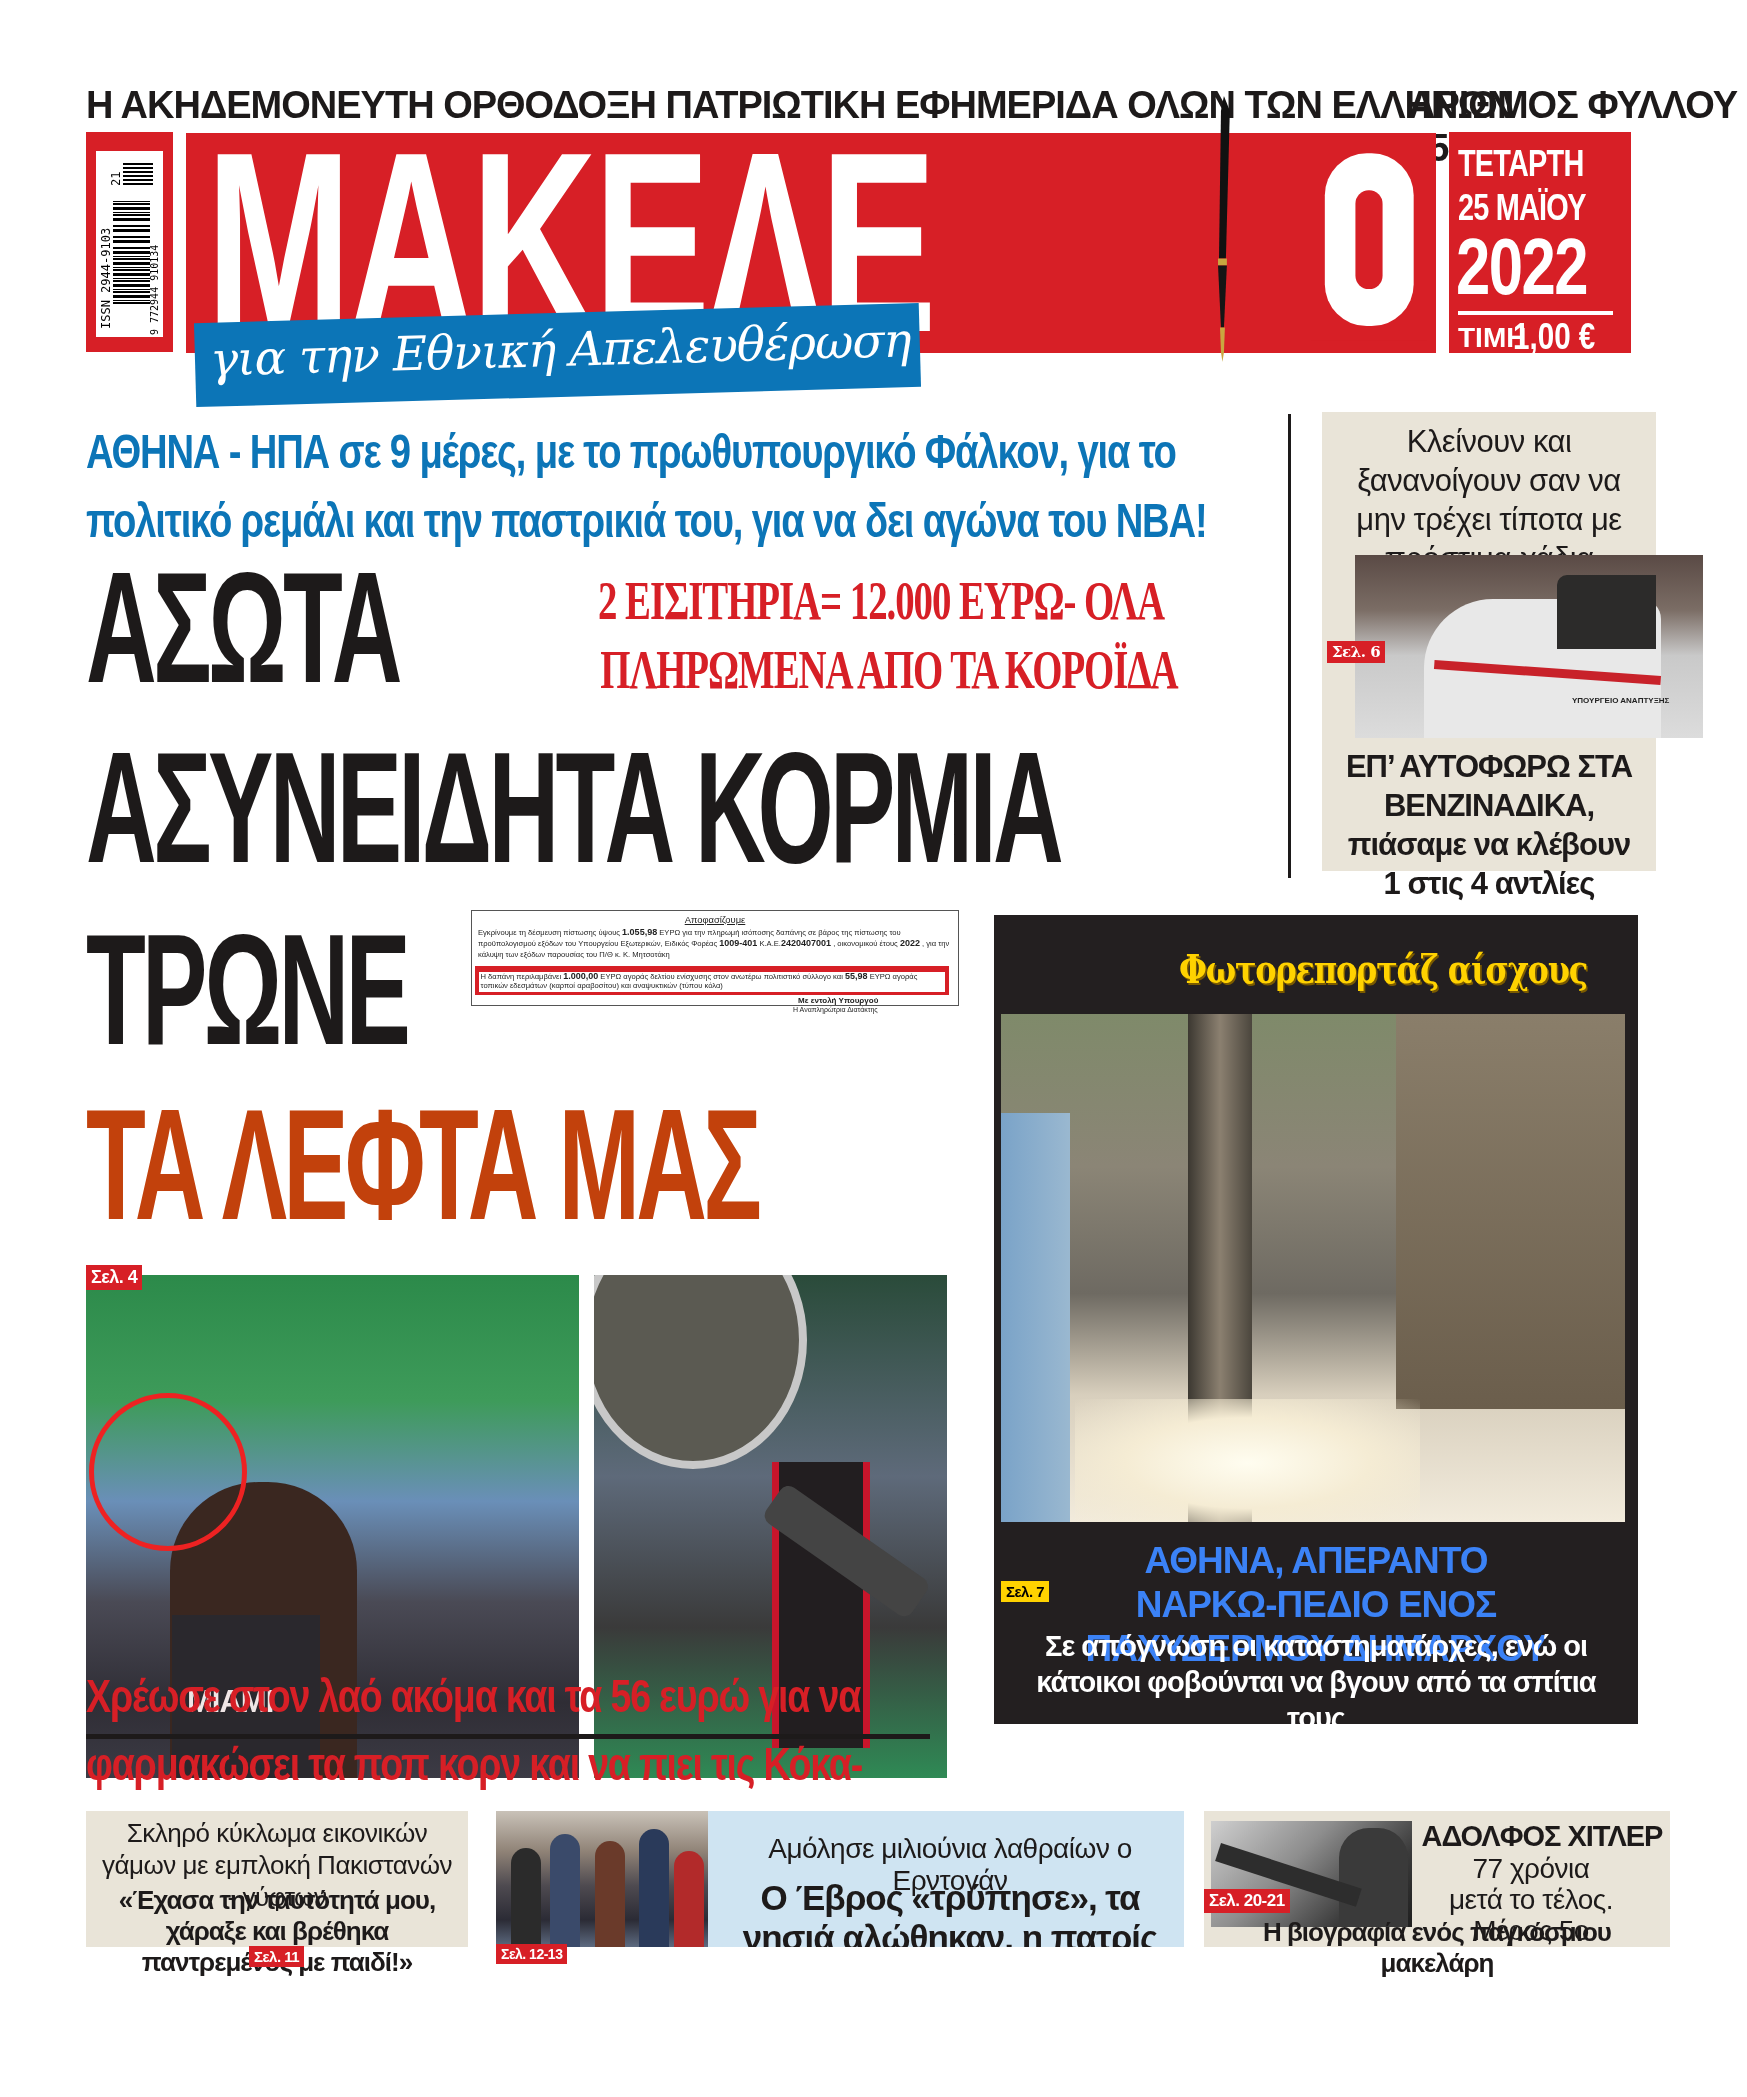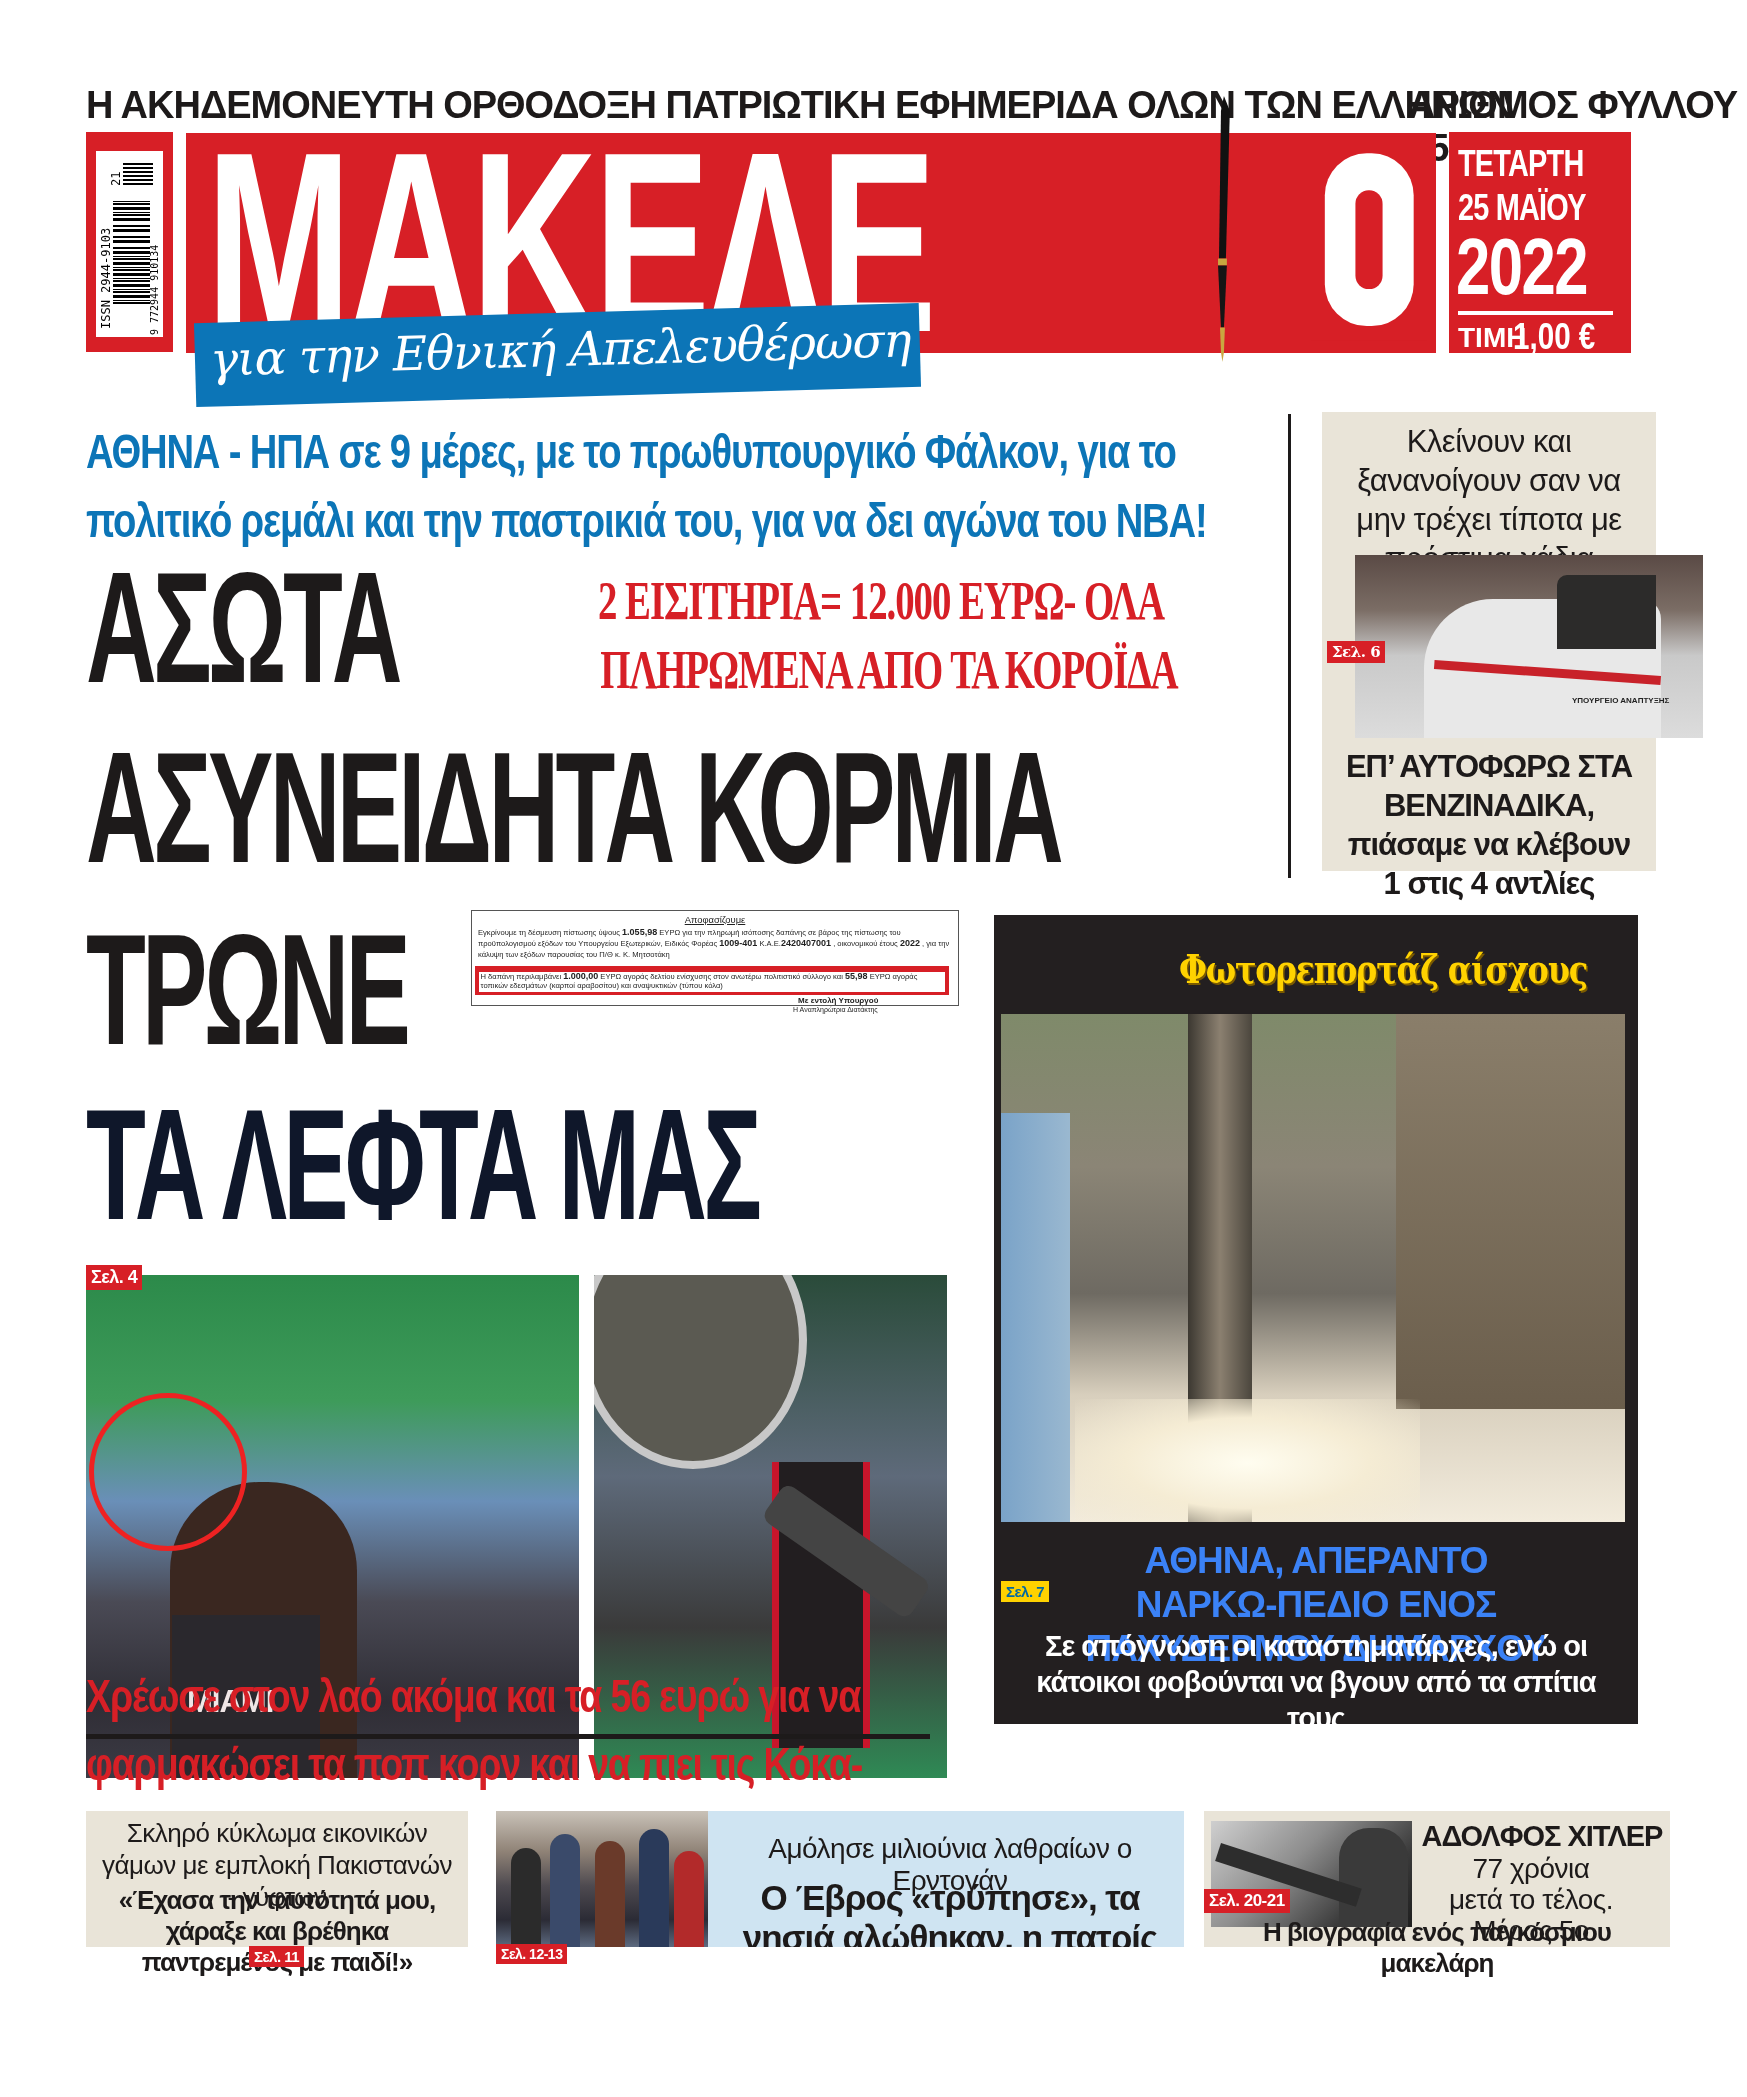--- a/index.html
+++ b/index.html
@@ -40,21 +40,21 @@
   #price-val { position: absolute; left: 64px; top: 184px; font-size: 37px; font-weight: 700; }
 
   
   #subhead { left: 86px; top: 417px; width: 1174px; font-size: 49px; font-weight: 700; color: #0c75b7; line-height: 69px; letter-spacing: -1.5px; }
   #vrule-top { left: 1288px; top: 414px; width: 2.5px; height: 464px; background: #1d1a1a; }
 
   #h-asota { left: 86px; top: 548px; font-size: 158px; font-weight: 900; color: #1d1a1a; letter-spacing: -6px; line-height: 1; }
   #tickets { left: 488px; top: 567px; width: 770px; text-align: center; font-size: 54px; font-weight: 900; color: #d71f26; line-height: 69px; letter-spacing: -1.5px; font-family: "Liberation Serif", serif; }
   #h-line2 { left: 86px; top: 728px; font-size: 158px; font-weight: 900; color: #1d1a1a; letter-spacing: -6px; line-height: 1; }
   #h-line3 { left: 86px; top: 910px; font-size: 158px; font-weight: 900; color: #1d1a1a; letter-spacing: -6px; line-height: 1; }
-  #h-line4 { left: 86px; top: 1085px; font-size: 158px; font-weight: 900; color: #0f172a; letter-spacing: -6px; line-height: 1; text-align: center; }
+  #h-line4 { left: 86px; top: 1085px; font-size: 158px; font-weight: 900; color: #c2410c; letter-spacing: -6px; line-height: 1; text-align: center; }
 
   
   #doc { left: 471px; top: 910px; width: 486px; height: 94px; border: 1px solid #555; background: #fff; font-size: 7.4px; color: #222; }
   #doc-title { position: absolute; left: 0; width: 100%; top: 3px; text-align: center; font-size: 9.4px; text-decoration: underline; }
   #doc-p1 { position: absolute; left: 6px; top: 16px; width: 474px; font-size: 7.6px; line-height: 11px; }
   #doc-p1 b { font-size: 9px; }
   #doc-red { position: absolute; left: 3px; top: 55px; width: 474px; height: 29px; background: #d71f26; }
   #doc-red-inner { position: absolute; left: 3.5px; top: 6px; width: 466px; height: 20px; background: #fff; font-size: 7.6px; line-height: 9.4px; padding-left: 2px; box-sizing: border-box; }
   #doc-red-inner b { font-size: 9px; }
   #doc-sign1 { position: absolute; left: 326px; top: 85px; font-size: 8px; font-weight: 700; }
@@ -92,21 +92,21 @@
 
   
   #report { left: 994px; top: 915px; width: 644px; height: 809px; background: #231f20; }
   #report-title { position: absolute; left: 0; top: 30px; width: 100%; text-align: right; font-size: 40px; font-weight: 900; color: #ffd200; font-family: "DejaVu Serif", serif; letter-spacing: -1.5px; text-shadow: 2px 2px 0 #7a5a00; }
   #report-photo { position: absolute; left: 7.4px; top: 99px; width: 624px; height: 508px; overflow: hidden;
     background: linear-gradient(180deg, #7f8a6a 0%, #8b8576 30%, #6e6a62 55%, #d8cfbd 75%, #f2ebdc 100%); }
   #report-photo .tree { position: absolute; left: 187px; top: 0; width: 64px; height: 508px; background: linear-gradient(90deg,#3c3831,#8b8070,#4b463d); }
   #report-photo .car { position: absolute; left: 0; top: 99px; width: 69px; height: 409px; background: linear-gradient(90deg,#7aa3c8,#9ab8d0); }
   #report-photo .wall { position: absolute; left: 395px; top: 0; width: 229px; height: 395px; background: linear-gradient(180deg,#8a7e6a,#6b5e4c); }
   #report-photo .glow { position: absolute; left: 74px; top: 385px; width: 345px; height: 128px; background: radial-gradient(ellipse at center, #fffdf0 0%, #f5ecd4 50%, rgba(230,220,200,0) 100%); }
-  #pg7 { left: 1001px; top: 1581px; background: #ffd200; color: #0369a1; font-size: 15px; }
+  #pg7 { left: 1001px; top: 1581px; background: #ffd200; color: #000000; font-size: 15px; }
   #report-h1 { position: absolute; left: 0; top: 624px; width: 100%; text-align: center; font-size: 37px; font-weight: 700; color: #3b82f6; line-height: 44px; letter-spacing: -1px; }
   #report-h2 { position: absolute; left: 0; top: 713px; width: 100%; text-align: center; font-size: 29px; font-weight: 700; color: #fff; line-height: 36px; letter-spacing: -1px; }
 
   
   .bottom-box { position: absolute; top: 1811px; height: 136px; }
   #b1 { left: 86px; width: 382px; background: #e9e4d8; }
   #b1-plain { position: absolute; left: 0; top: 6px; width: 100%; text-align: center; font-size: 26px; line-height: 32px; letter-spacing: -0.5px; }
   #b1-bold { position: absolute; left: 0; top: 74px; width: 100%; text-align: center; font-size: 26px; line-height: 31px; font-weight: 700; letter-spacing: -1px; }
   #pg11 { left: 249px; top: 1946px; font-size: 15px; }
 

